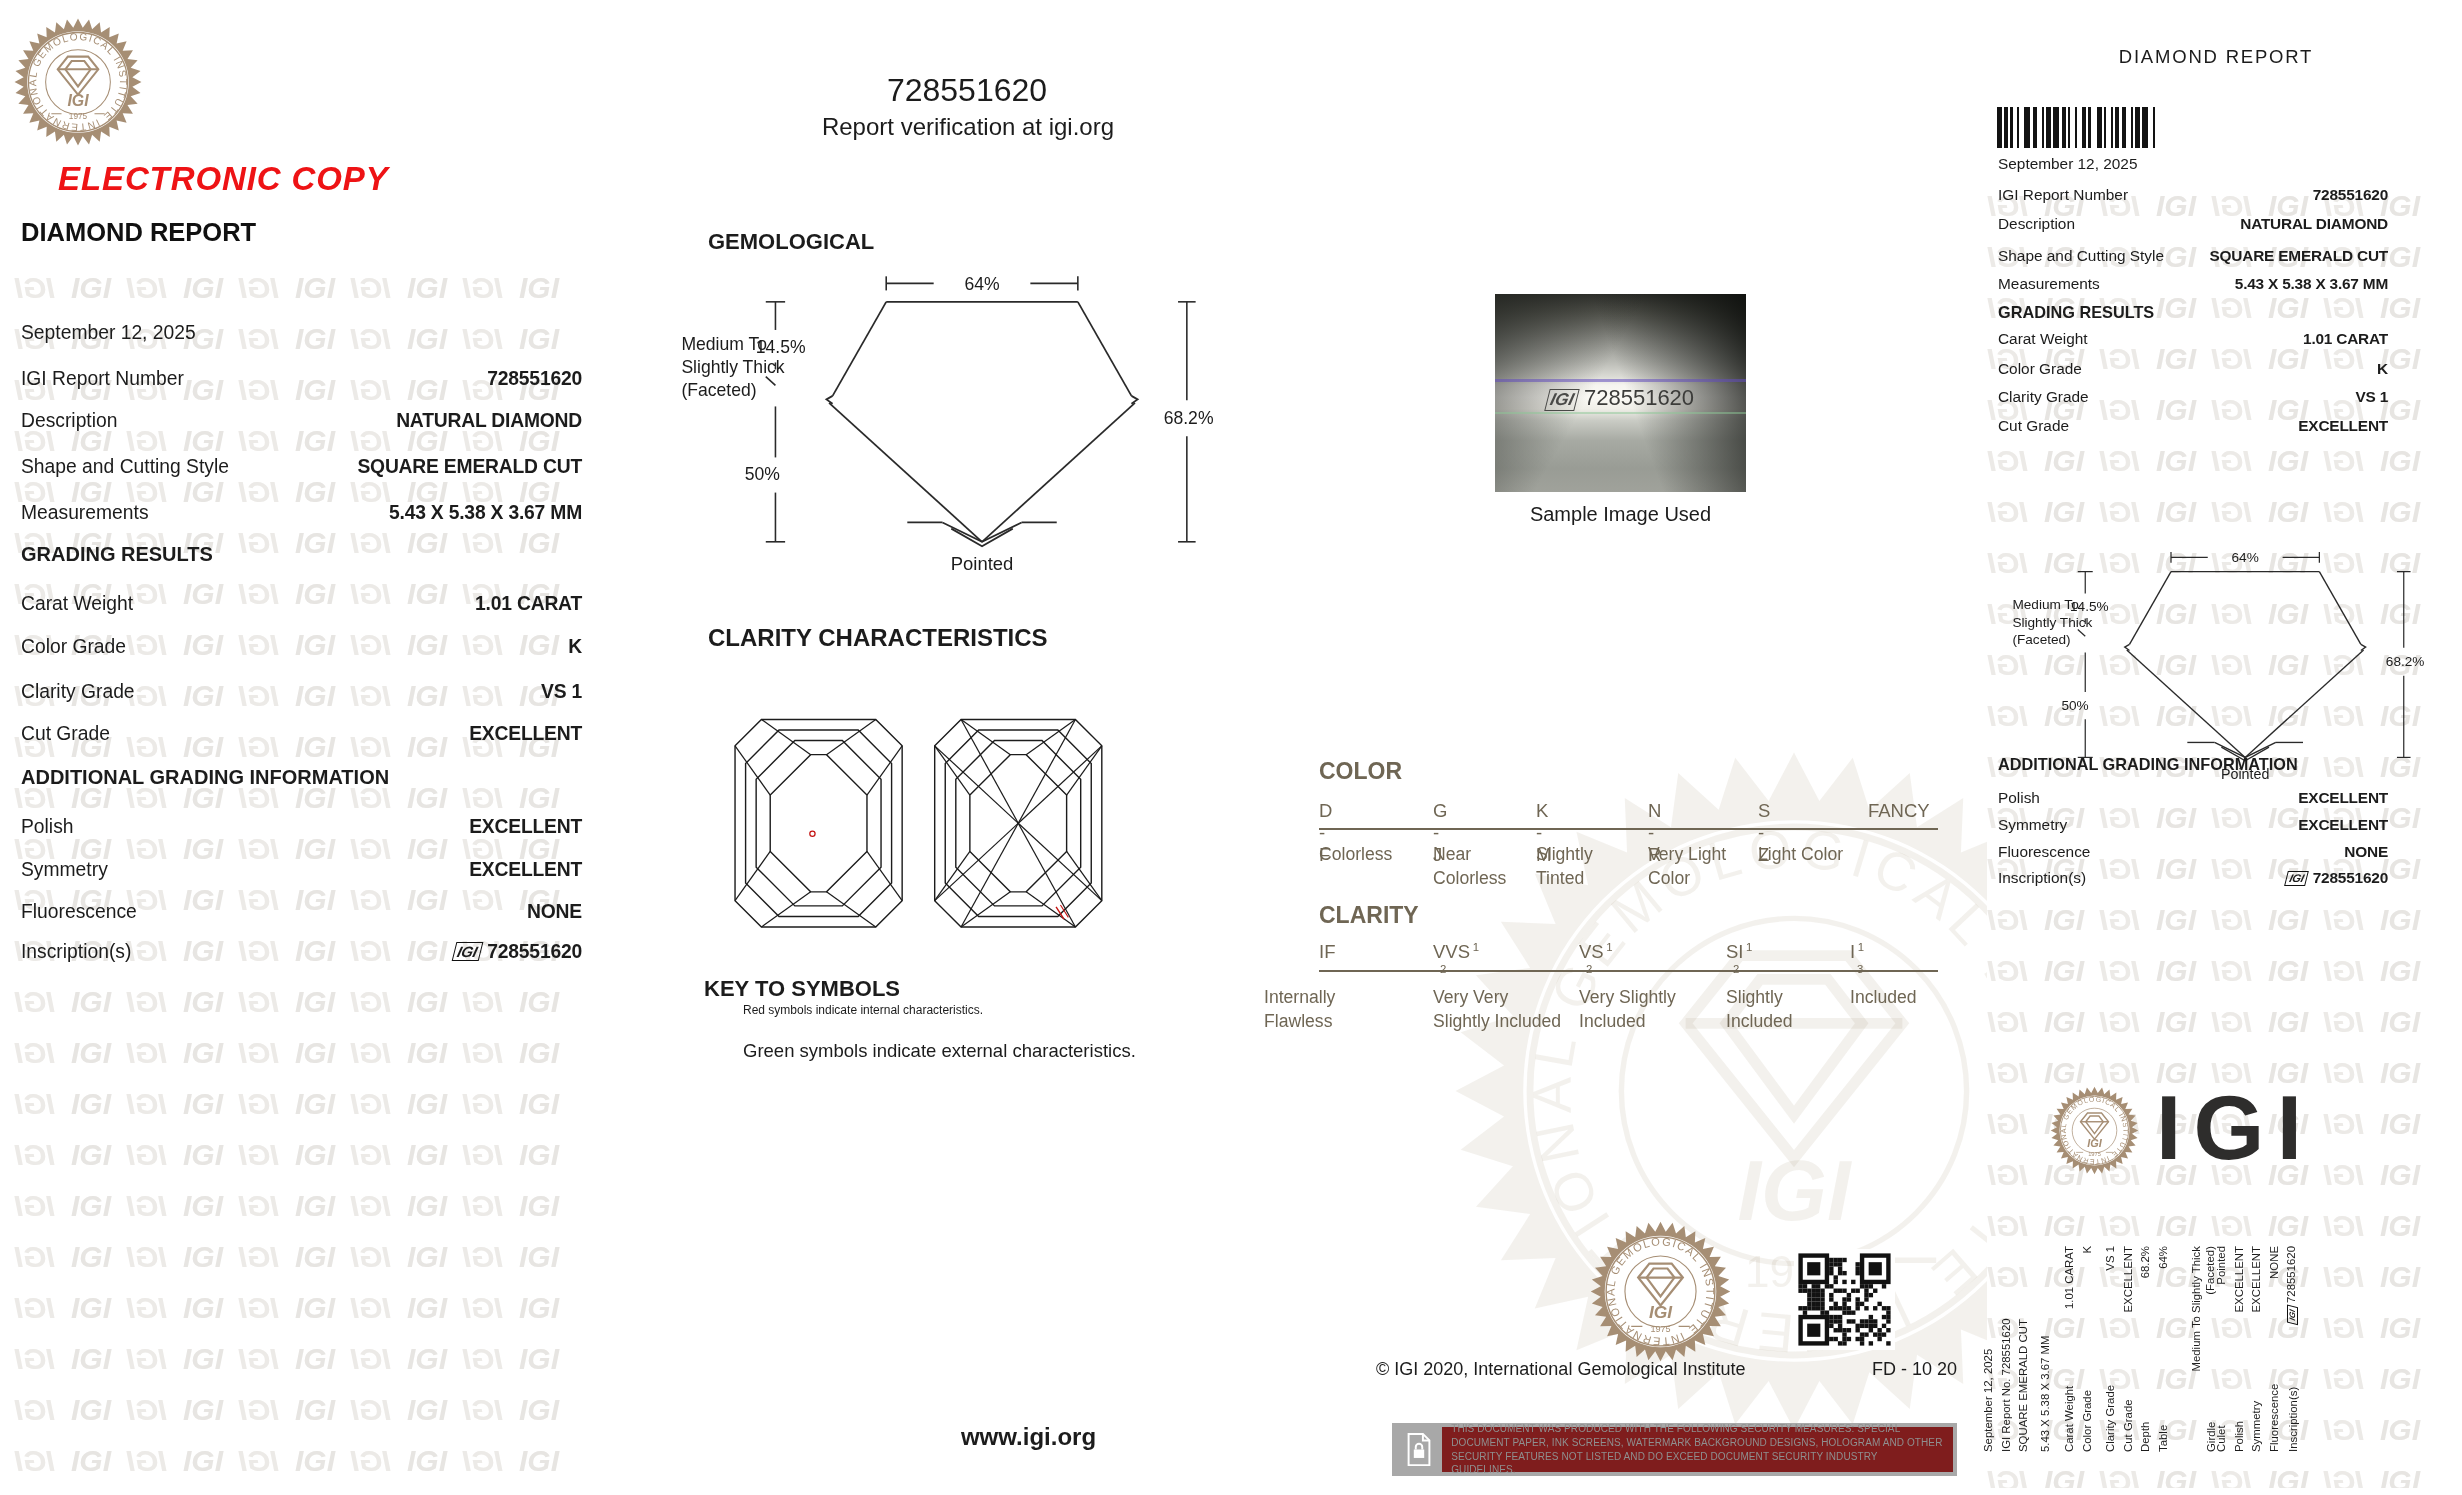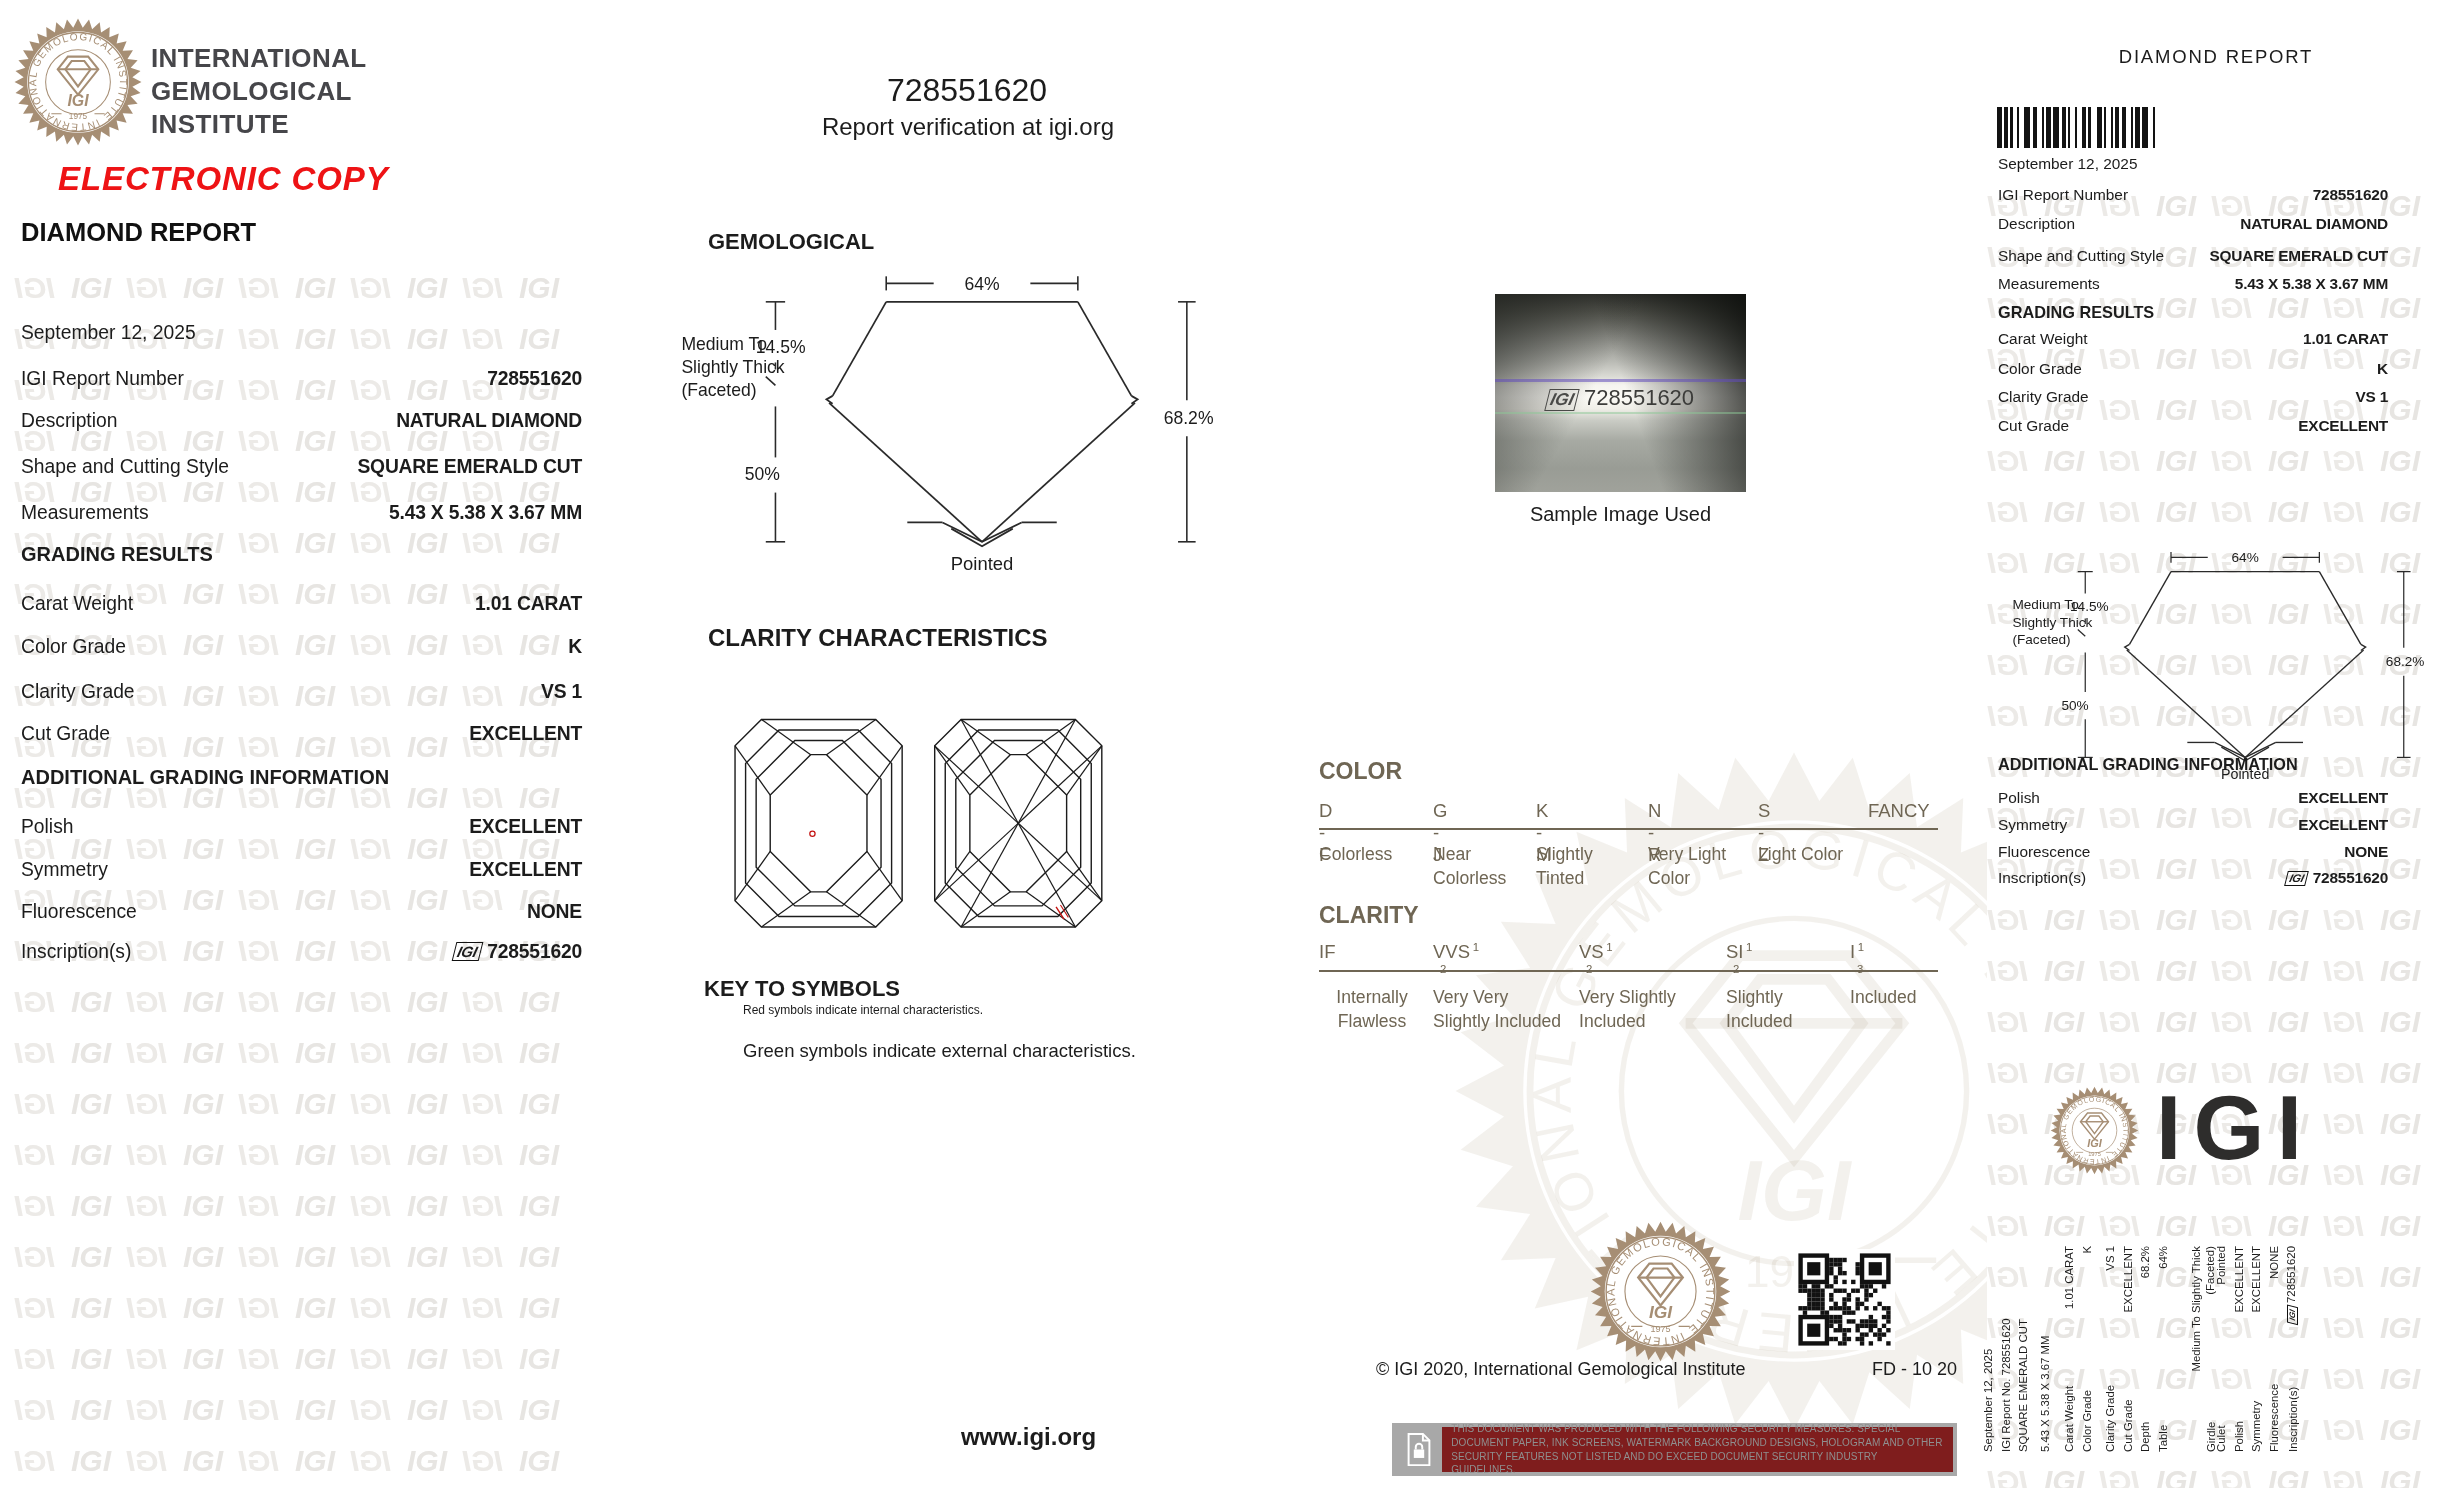--- a/index.html
+++ b/index.html
@@ -105,25 +105,20 @@
         <circle r="25.5" fill="none" stroke="#a68e74" stroke-width="0.8"></circle>
         <g fill="none" stroke="#a68e74" stroke-width="1.6">
           <path d="M-16 -10 L-8 -20 L8 -20 L16 -10 L0 10 Z"></path>
           <path d="M-10 -10 L-5 -16.5 L5 -16.5 L10 -10 L0 3.5 Z"></path>
           <path d="M-16 -10 L16 -10"></path>
         </g>
         <text y="19" font-size="12.5" font-weight="bold" font-style="italic" text-anchor="middle" fill="#a68e74">IGI</text>
         <path d="M-21 25 h8 M13 25 h8" stroke="#a68e74" stroke-width="0.8"></path>
         <text y="29" font-size="6.5" text-anchor="middle" fill="#a68e74">1975</text>
       </svg></div>
-  <div class="abs org-title" style="left:151px;top:42px;">
-    <div>INTERNATIONAL</div>
-    <div>GEMOLOGICAL</div>
-    <div>INSTITUTE</div>
-  </div>
   <div class="abs ecopy" style="left:58px;top:160px;font-style:italic;">ELECTRONIC COPY</div>
   <div class="abs doc-title" style="left:21px;top:218px;">DIAMOND REPORT</div>
 
   <div class="row" style="top:322px;">
       <span class="lab">September 12, 2025</span>
     </div>
   <div class="row" style="top:368px;">
       <span class="lab">IGI Report Number</span>
       <span class="val">728551620</span>
     </div>
@@ -301,21 +296,21 @@
   <div class="abs taupe scale-head" style="left:1319px;top:902px;">CLARITY</div>
   <div class="abs taupe" style="left:0;top:941px;">
     <span class="scale-grade" style="left:1319px;"><span>IF</span></span>
     <span class="scale-grade" style="left:1433px;"><span>VVS</span><span class="sup">1 - 2</span></span>
     <span class="scale-grade" style="left:1579px;"><span>VS</span><span class="sup">1 - 2</span></span>
     <span class="scale-grade" style="left:1726px;"><span>SI</span><span class="sup">1 - 2</span></span>
     <span class="scale-grade" style="left:1850px;"><span>I</span><span class="sup">1 - 3</span></span>
   </div>
   <div class="hline" style="left:1319px;top:970px;width:619px;"></div>
   <div class="abs taupe" style="left:0;top:985px;">
-    <span class="scale-desc" style="left:1319px;text-align:center;">Internally Flawless</span>
+    <span class="scale-desc" style="left:1264px;">Internally Flawless</span>
     <span class="scale-desc" style="left:1433px;width:132px;">Very Very Slightly Included</span>
     <span class="scale-desc" style="left:1579px;width:114px;">Very Slightly Included</span>
     <span class="scale-desc" style="left:1726px;">Slightly Included</span>
     <span class="scale-desc" style="left:1850px;">Included</span>
   </div>
 
   <div id="seal-footer" class="abs" style="left:1588px;top:1219px;"><svg width="145" height="145" viewBox="-52 -52 104 104">
         <polygon points="50.00,0.00 42.84,3.75 49.24,8.68 41.53,11.13 46.98,17.10 38.97,18.17 43.30,25.00 35.22,24.66 38.30,32.14 30.41,30.41 32.14,38.30 24.66,35.22 25.00,43.30 18.17,38.97 17.10,46.98 11.13,41.53 8.68,49.24 3.75,42.84 0.00,50.00 -3.75,42.84 -8.68,49.24 -11.13,41.53 -17.10,46.98 -18.17,38.97 -25.00,43.30 -24.66,35.22 -32.14,38.30 -30.41,30.41 -38.30,32.14 -35.22,24.66 -43.30,25.00 -38.97,18.17 -46.98,17.10 -41.53,11.13 -49.24,8.68 -42.84,3.75 -50.00,0.00 -42.84,-3.75 -49.24,-8.68 -41.53,-11.13 -46.98,-17.10 -38.97,-18.17 -43.30,-25.00 -35.22,-24.66 -38.30,-32.14 -30.41,-30.41 -32.14,-38.30 -24.66,-35.22 -25.00,-43.30 -18.17,-38.97 -17.10,-46.98 -11.13,-41.53 -8.68,-49.24 -3.75,-42.84 -0.00,-50.00 3.75,-42.84 8.68,-49.24 11.13,-41.53 17.10,-46.98 18.17,-38.97 25.00,-43.30 24.66,-35.22 32.14,-38.30 30.41,-30.41 38.30,-32.14 35.22,-24.66 43.30,-25.00 38.97,-18.17 46.98,-17.10 41.53,-11.13 49.24,-8.68 42.84,-3.75" fill="#a68e74"></polygon>
         <circle r="40" fill="#fff"></circle>
         <circle r="39" fill="none" stroke="#a68e74" stroke-width="1"></circle>

